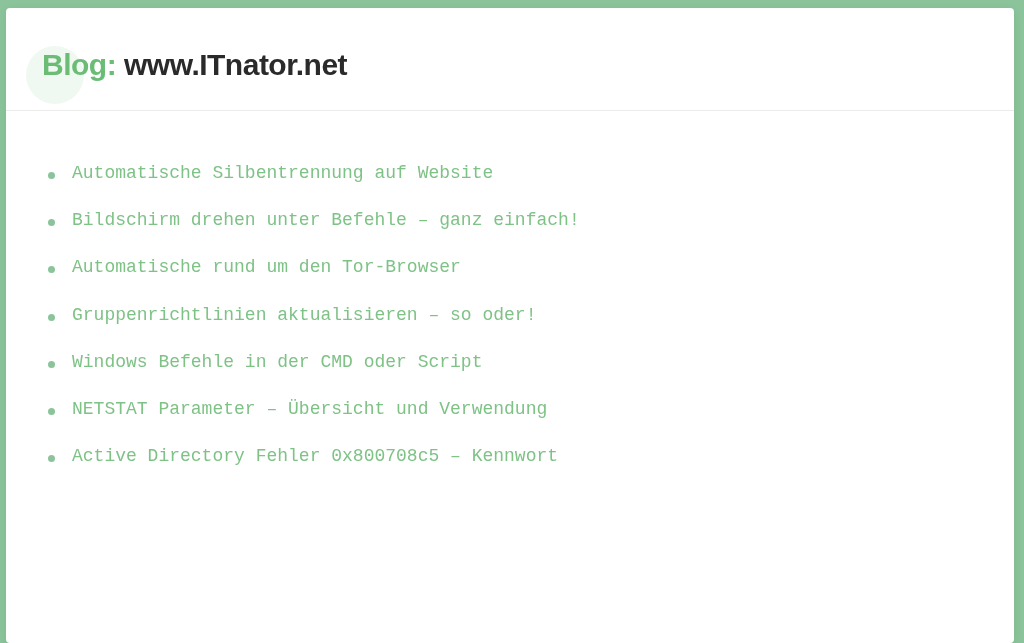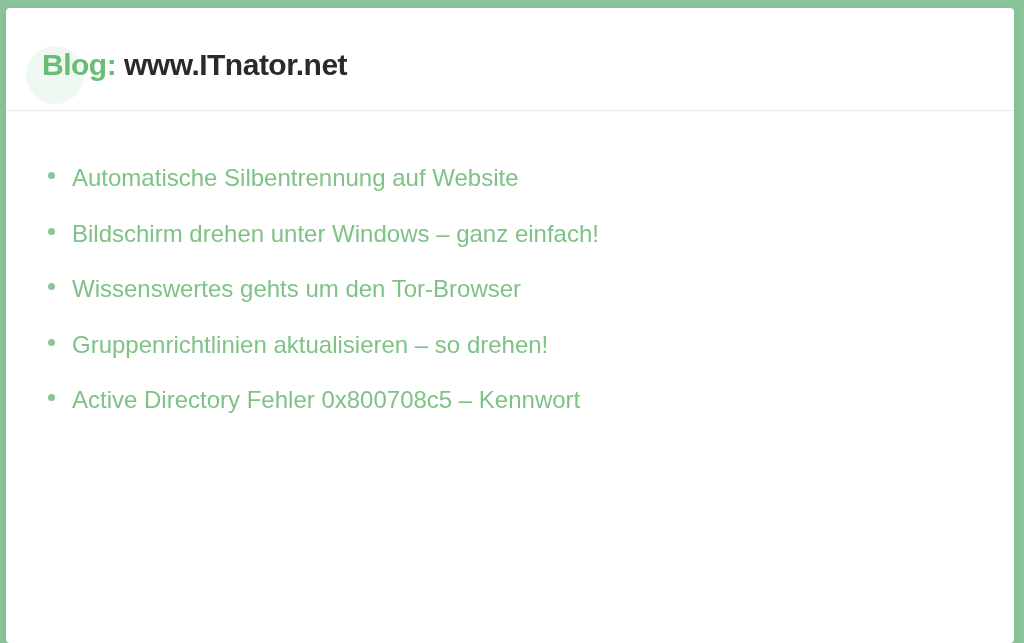--- a/index.html
+++ b/index.html
@@ -67,22 +67,23 @@
     }
     
     .blog-list {
       list-style: none;
     }
     
     .blog-list li {
       position: relative;
       padding-left: 30px;
       margin-bottom: 22px;
-      font-size: 24px;
+      font-size: 18px;
       line-height: 1.4;
+      font-family: Liberation Mono, monospace;
     }
     
     .blog-list li::before {
       content: '';
       position: absolute;
       left: 6px;
       top: 11px;
       width: 7px;
       height: 7px;
       background: #8bc49a;
@@ -102,19 +103,21 @@
   <div class="header">
     <h2>
       <span class="prefix">Blog:</span>
       <span>www.ITnator.net</span>
     </h2>
   </div>
   <div class="divider"></div>
   <div class="content">
     <ul class="blog-list">
       <li><a href="#">Automatische Silbentrennung auf Website</a></li>
-      <li><a href="#">Bildschirm drehen unter Windows – ganz einfach!</a></li>
-      <li><a href="#">Wissenswertes gehts um den Tor-Browser</a></li>
-      <li><a href="#">Gruppenrichtlinien aktualisieren – so drehen!</a></li>
+      <li><a href="#">Bildschirm drehen unter Befehle – ganz einfach!</a></li>
+      <li><a href="#">Automatische rund um den Tor-Browser</a></li>
+      <li><a href="#">Gruppenrichtlinien aktualisieren – so oder!</a></li>
+      <li><a href="#">Windows Befehle in der CMD oder Script</a></li>
+      <li><a href="#">NETSTAT Parameter – Übersicht und Verwendung</a></li>
       <li><a href="#">Active Directory Fehler 0x800708c5 – Kennwort</a></li>
     </ul>
   </div>
 </div>
 
 </body></html>

